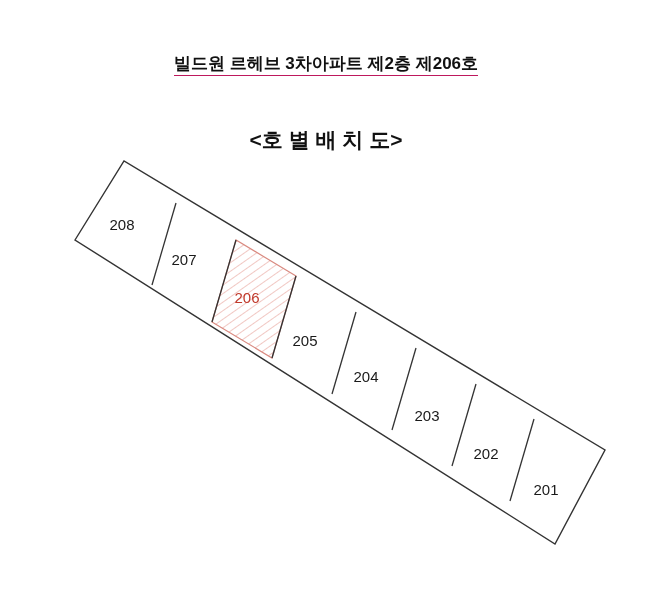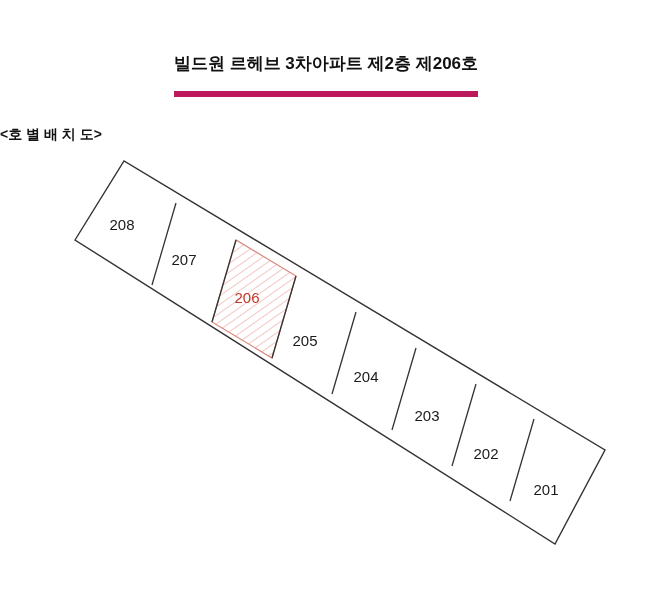--- a/index.html
+++ b/index.html
@@ -25,31 +25,31 @@
     top: 52px;
     left: 0;
     width: 652px;
     text-align: center;
     font-size: 17px;
     font-weight: bold;
     letter-spacing: 0px;
     color: #111111;
   }
   #title span.tx {
-    border-bottom: 6px solid #be185d;
-    padding-bottom: 18px;
+    border-bottom: 1px solid #be185d;
+    padding-bottom: 2px;
     text-align: center;
   }
   #subtitle {
     position: absolute;
     top: 126px;
     left: 0;
     width: 652px;
-    text-align: left;
-    font-size: 14px;
+    text-align: center;
+    font-size: 21px;
     font-weight: bold;
     color: #111111;
   }
   #diagram {
     position: absolute;
     top: 150px;
     left: 0;
     width: 584px;
     height: 430px;
   }

